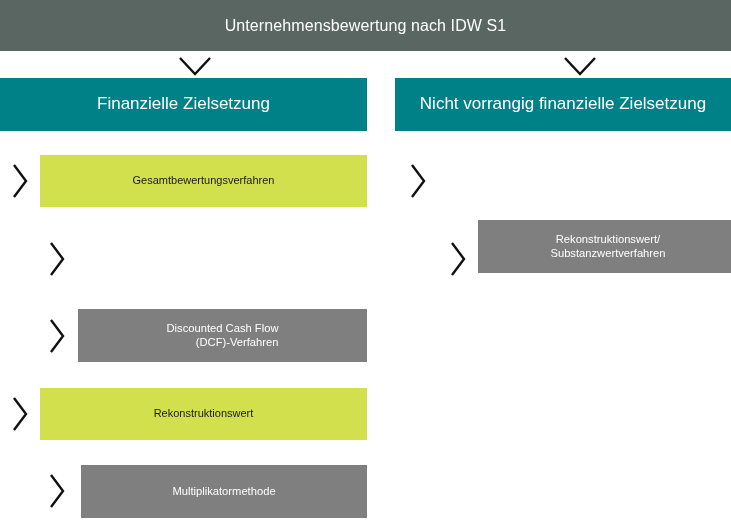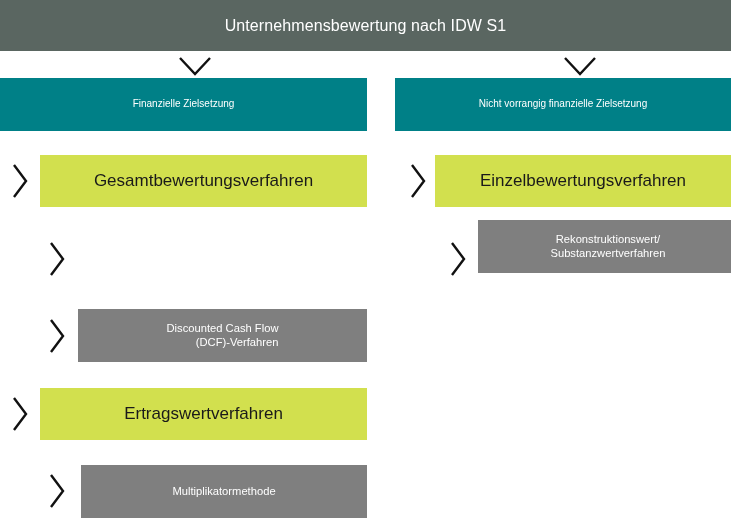--- a/index.html
+++ b/index.html
@@ -64,29 +64,29 @@
   .node-label {
     line-height: 1.22;
     white-space: pre-line;
   }
 
   .node.teal {
     background: #008087;
   }
   .node.teal .node-label {
     color: #ffffff;
-    font-size: 10px;
+    font-size: 17px;
   }
 
   .node.lime {
     background: #d2e04e;
   }
   .node.lime .node-label {
     color: #1a1a1a;
-    font-size: 17px;
+    font-size: 11px;
   }
 
   .node.gray {
     background: #7f7f7f;
   }
   .node.gray .node-label {
     color: #ffffff;
     font-size: 11.2px;
   }
 
@@ -146,44 +146,41 @@
     <span class="node-label">Discounted Cash Flow
 (DCF)-Verfahren</span>
   </div>
 
   <div class="right-chevron" style="left:11px; top:395px;">
     <svg viewBox="0 0 18 38" xmlns="http://www.w3.org/2000/svg">
       <polyline points="3,3 15,19 3,35" fill="none" stroke="#111111" stroke-width="2.4" stroke-linecap="butt" stroke-linejoin="miter"></polyline>
     </svg>
   </div>
   <div class="node lime" style="left:40px; top:388px; width:327px; height:52px;">
-    <span class="node-label">Ertragswertverfahren</span>
+    <span class="node-label">Rekonstruktionswert</span>
   </div>
 
   <div class="right-chevron" style="left:48px; top:472px;">
     <svg viewBox="0 0 18 38" xmlns="http://www.w3.org/2000/svg">
       <polyline points="3,3 15,19 3,35" fill="none" stroke="#111111" stroke-width="2.4" stroke-linecap="butt" stroke-linejoin="miter"></polyline>
     </svg>
   </div>
   <div class="node gray" style="left:81px; top:465px; width:286px; height:53px;">
     <span class="node-label">Multiplikatormethode</span>
   </div>
 
   <div class="node teal" style="left:395px; top:78px; width:336px; height:53px;">
     <span class="node-label">Nicht vorrangig finanzielle Zielsetzung</span>
   </div>
 
   <div class="right-chevron" style="left:409px; top:162px;">
     <svg viewBox="0 0 18 38" xmlns="http://www.w3.org/2000/svg">
       <polyline points="3,3 15,19 3,35" fill="none" stroke="#111111" stroke-width="2.4" stroke-linecap="butt" stroke-linejoin="miter"></polyline>
     </svg>
   </div>
-  <div class="node lime" style="left:435px; top:155px; width:296px; height:52px;">
-    <span class="node-label">Einzelbewertungsverfahren</span>
-  </div>
 
   <div class="right-chevron" style="left:449px; top:240px;">
     <svg viewBox="0 0 18 38" xmlns="http://www.w3.org/2000/svg">
       <polyline points="3,3 15,19 3,35" fill="none" stroke="#111111" stroke-width="2.4" stroke-linecap="butt" stroke-linejoin="miter"></polyline>
     </svg>
   </div>
   <div class="node gray" style="left:478px; top:220px; width:260px; height:53px;">
     <span class="node-label">Rekonstruktionswert/
 Substanzwertverfahren</span>
   </div>

